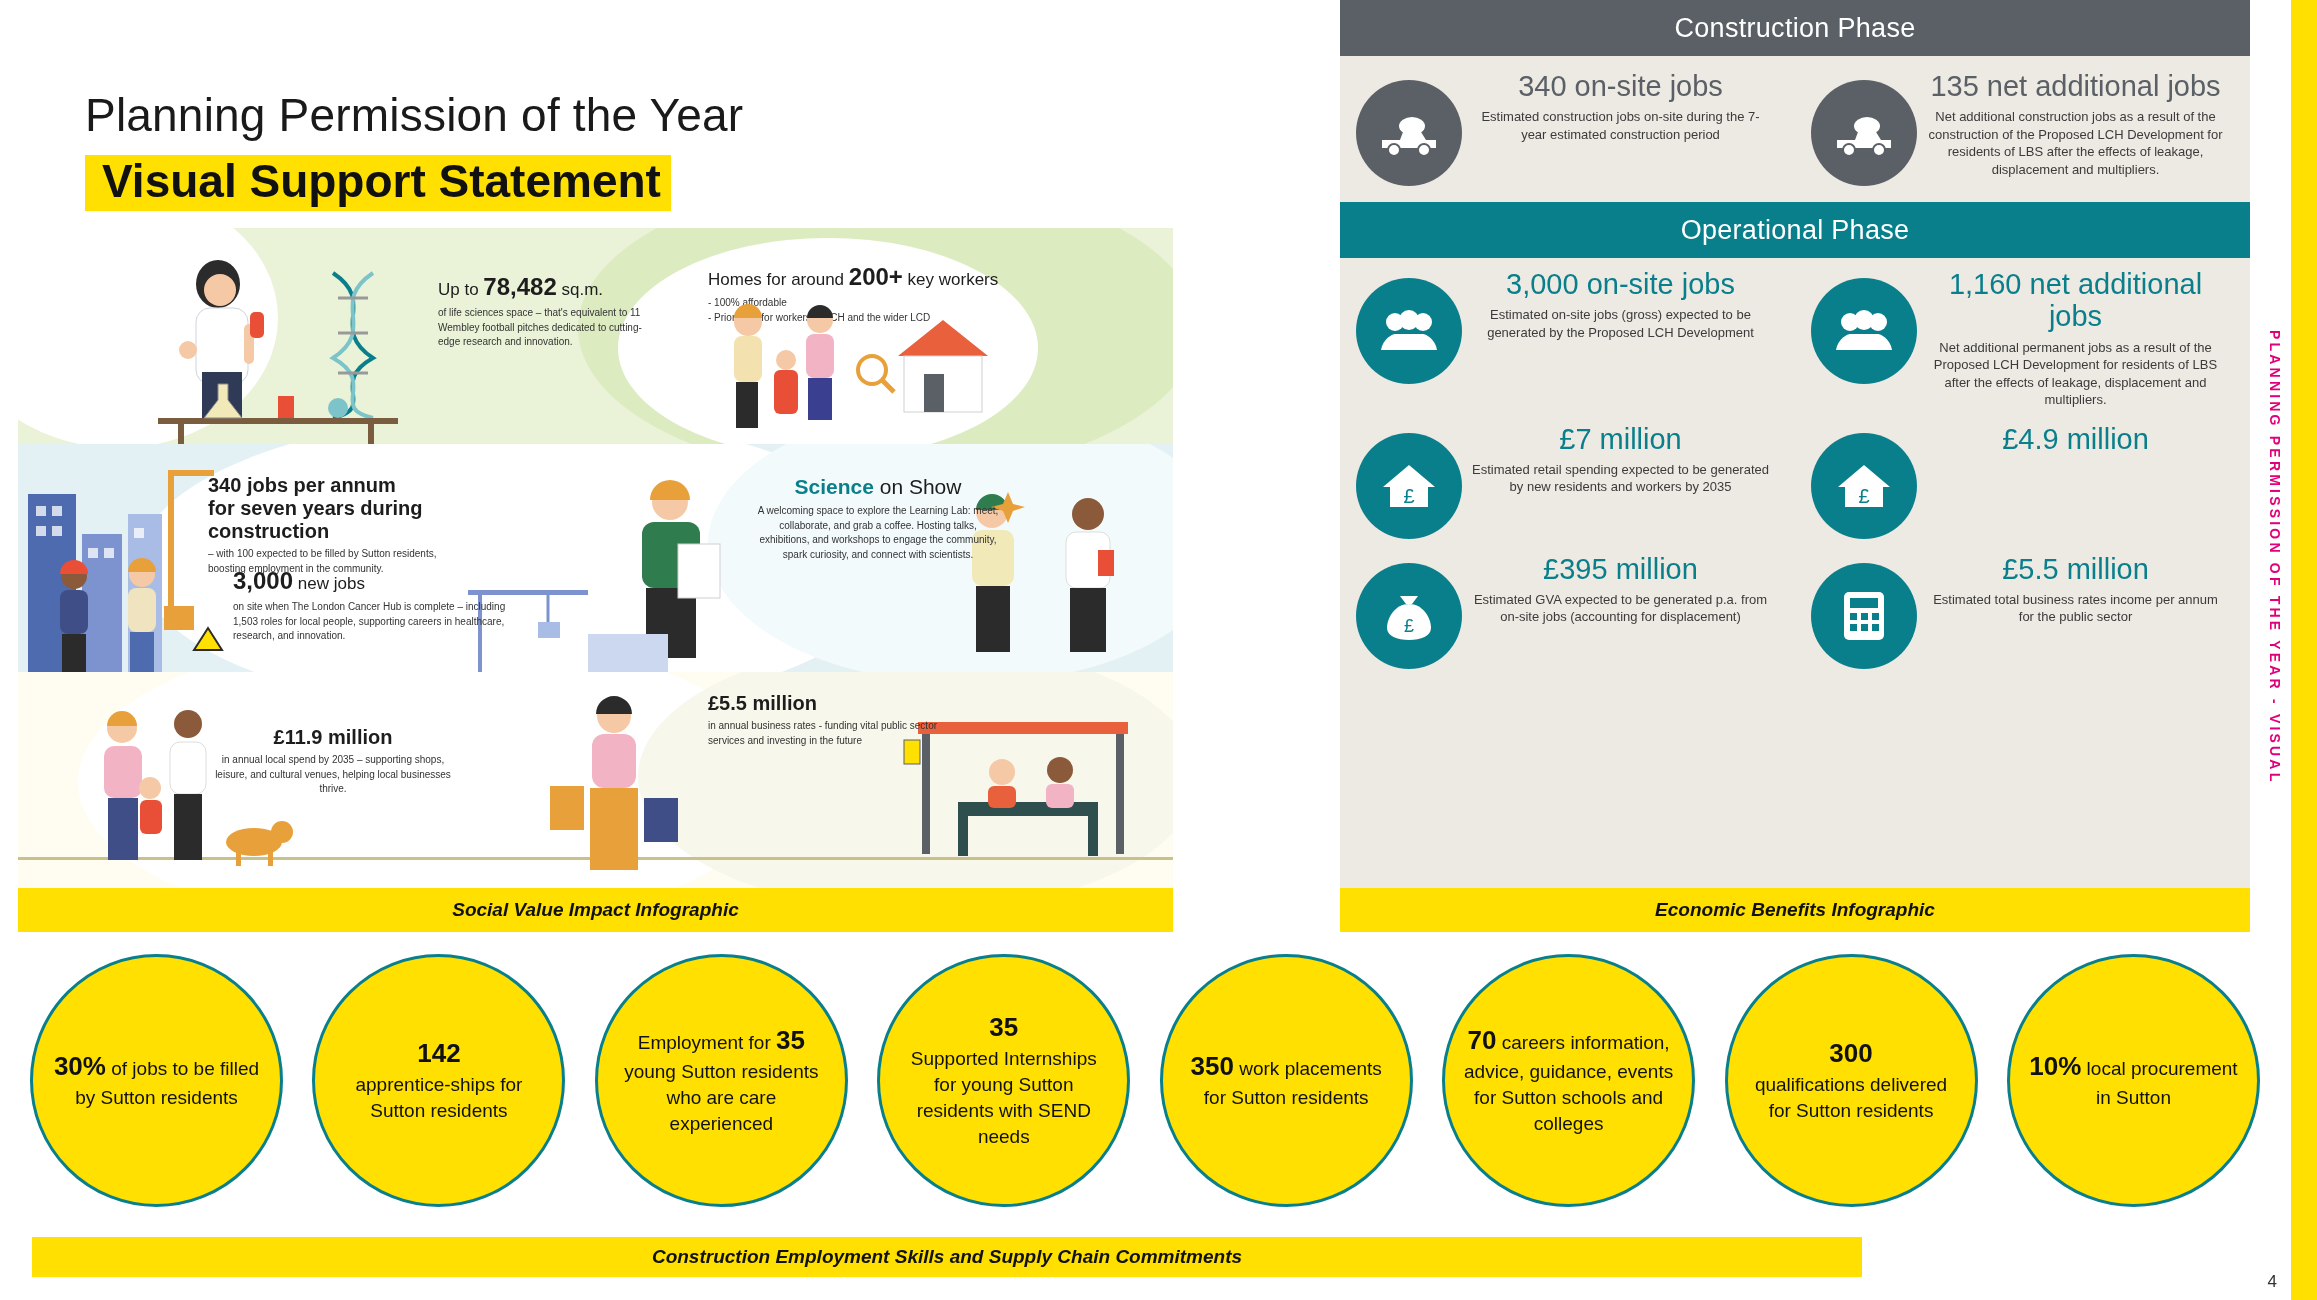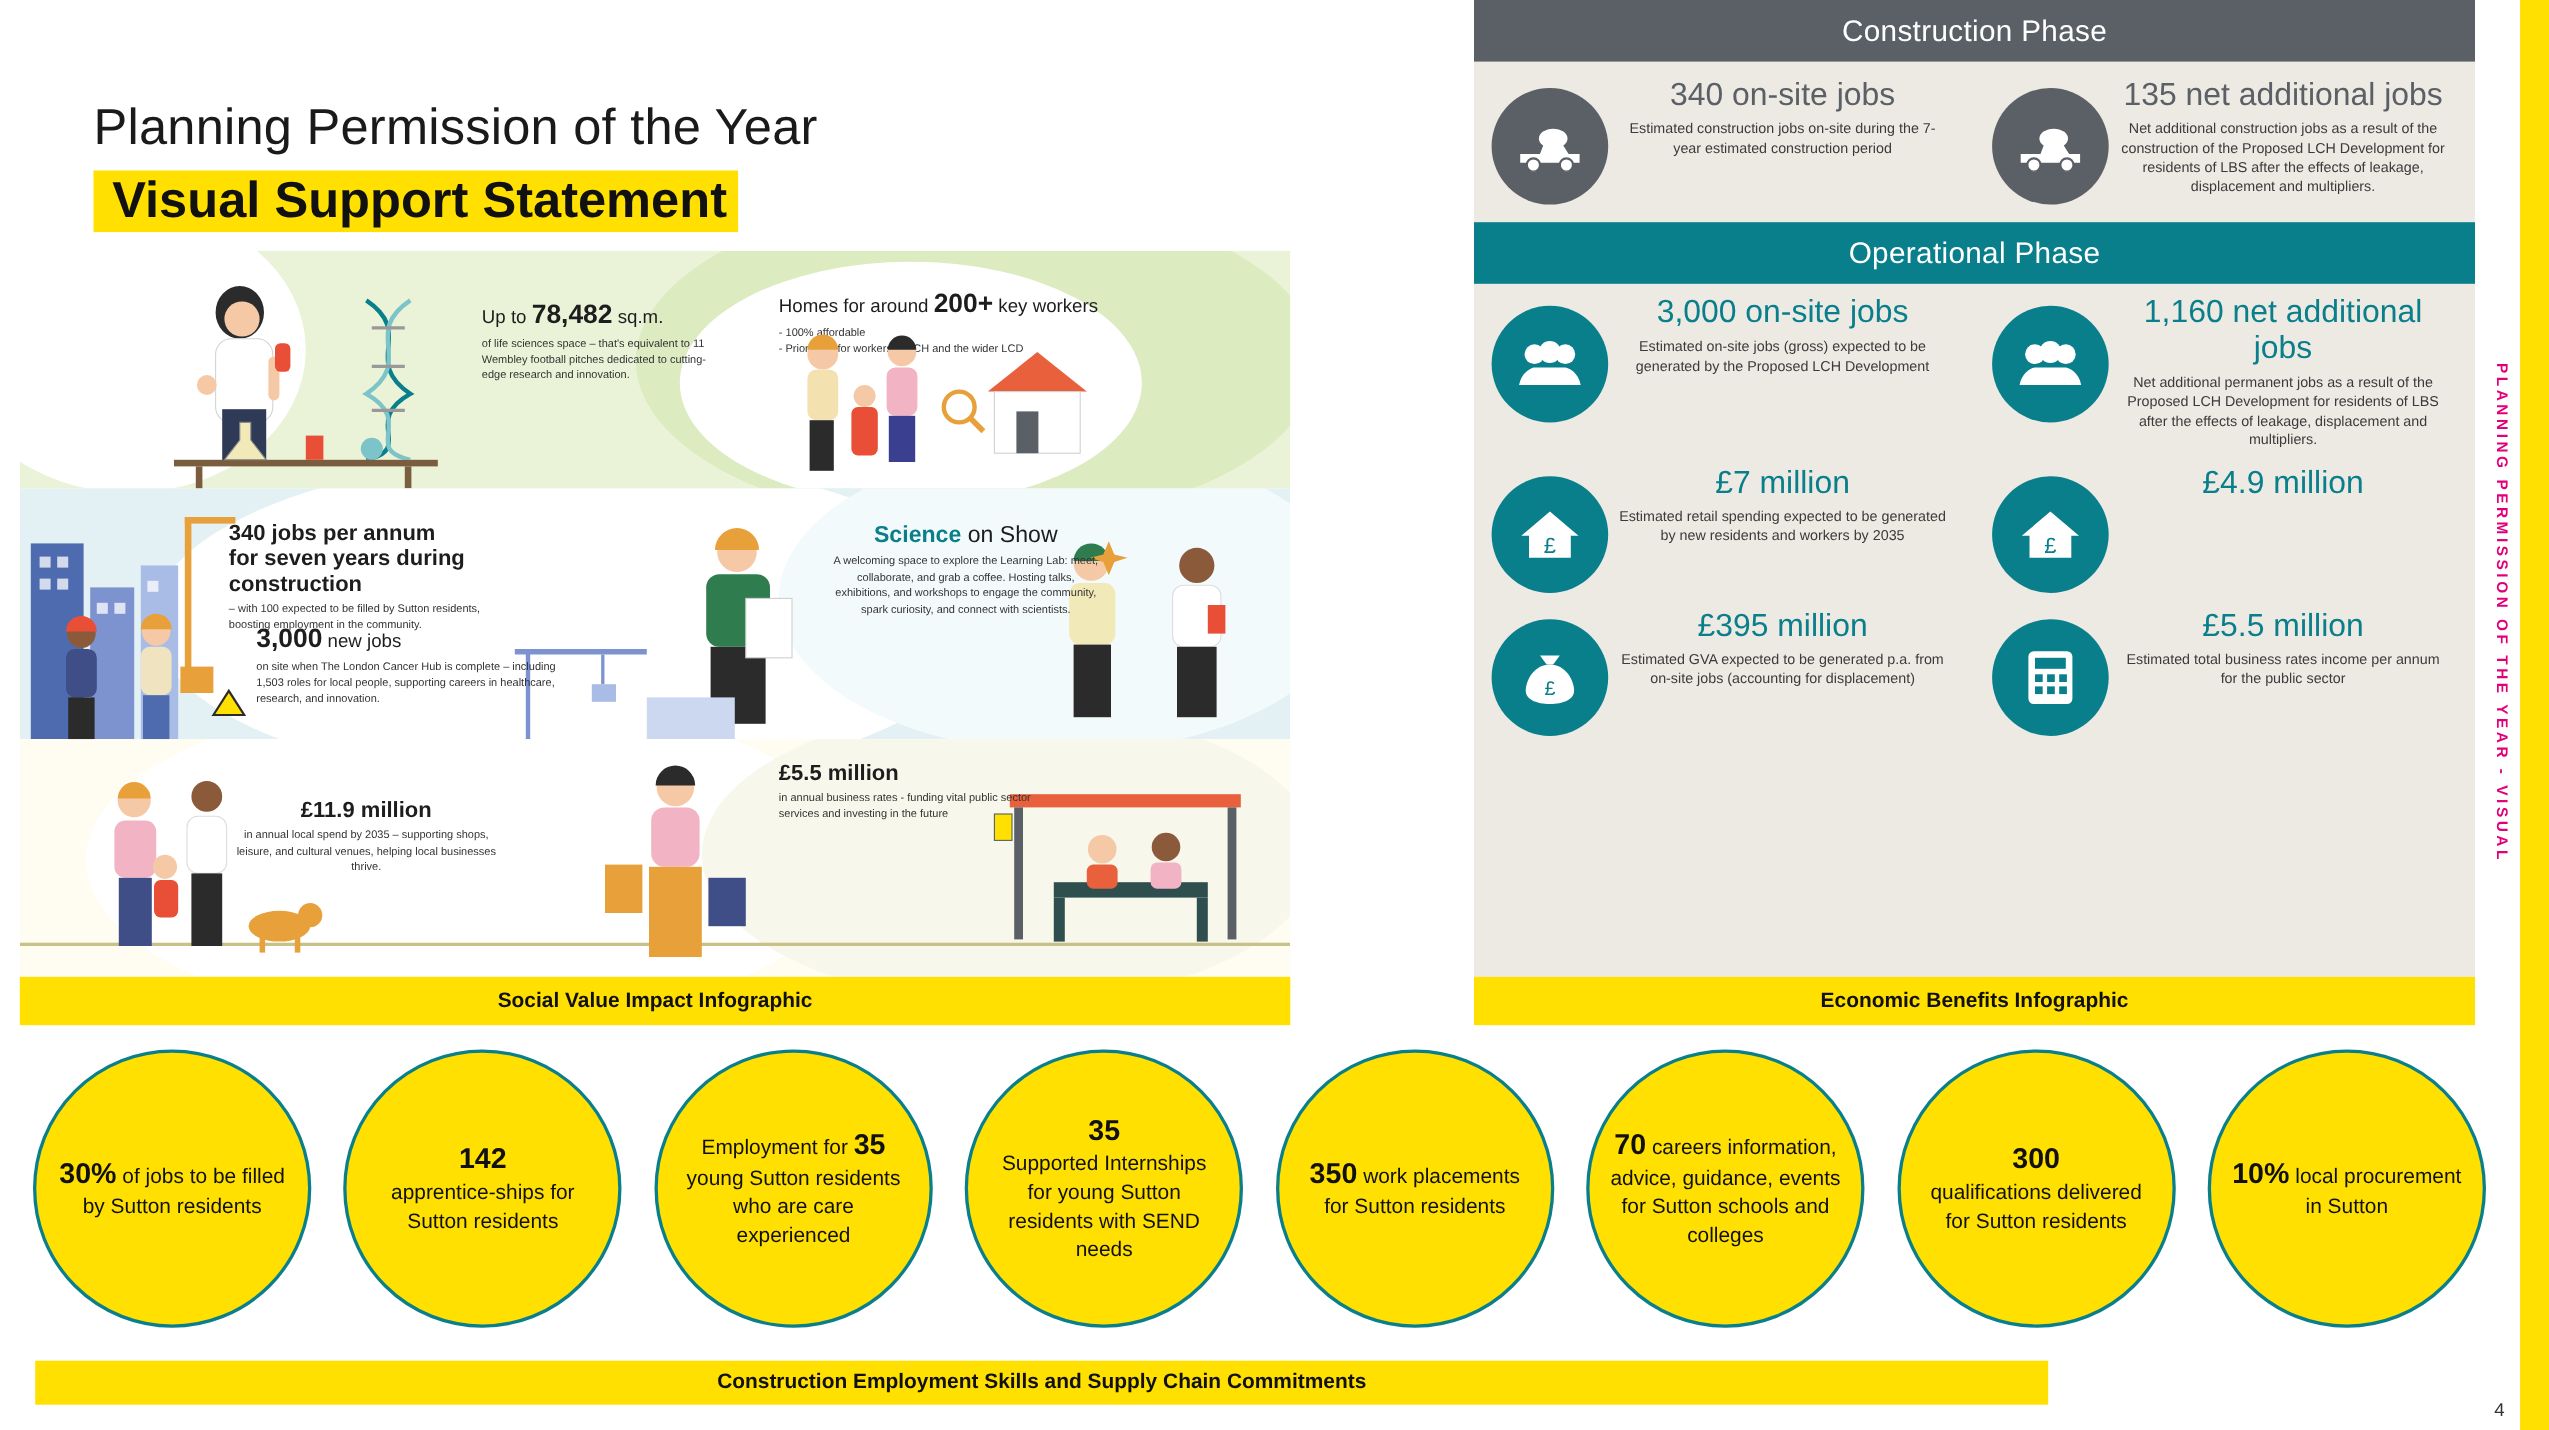--- a/index.html
+++ b/index.html
@@ -52,21 +52,21 @@
 
   .ig-text { position: absolute; color: #1d1d1d; }
   .ig-h { font-size: 17px; font-weight: 400; line-height: 1.25; }
   .ig-h b { font-size: 24px; font-weight: 700; }
   .ig-p { font-size: 10px; line-height: 1.45; color: #333; margin-top: 4px; }
   .ig-strong { font-size: 20px; font-weight: 700; }
 
   .caption-bar {
     position: absolute; background: #FFE000;
     display: flex; align-items: center; justify-content: center;
-    font-weight: 700; font-size: 19px; color: #111;
+    font-weight: 700; font-size: 19px; color: #111; font-style: italic;
   }
   .cap-left { left: 18px; top: 888px; width: 1155px; height: 44px; }
   .cap-right { left: 1340px; top: 888px; width: 910px; height: 44px; }
   .cap-bottom { left: 32px; top: 1237px; width: 1830px; height: 40px; }
 
   
   .right-panel {
     position: absolute; left: 1340px; top: 0; width: 910px; height: 888px;
     background: #EDE9E3; overflow: hidden;
   }

